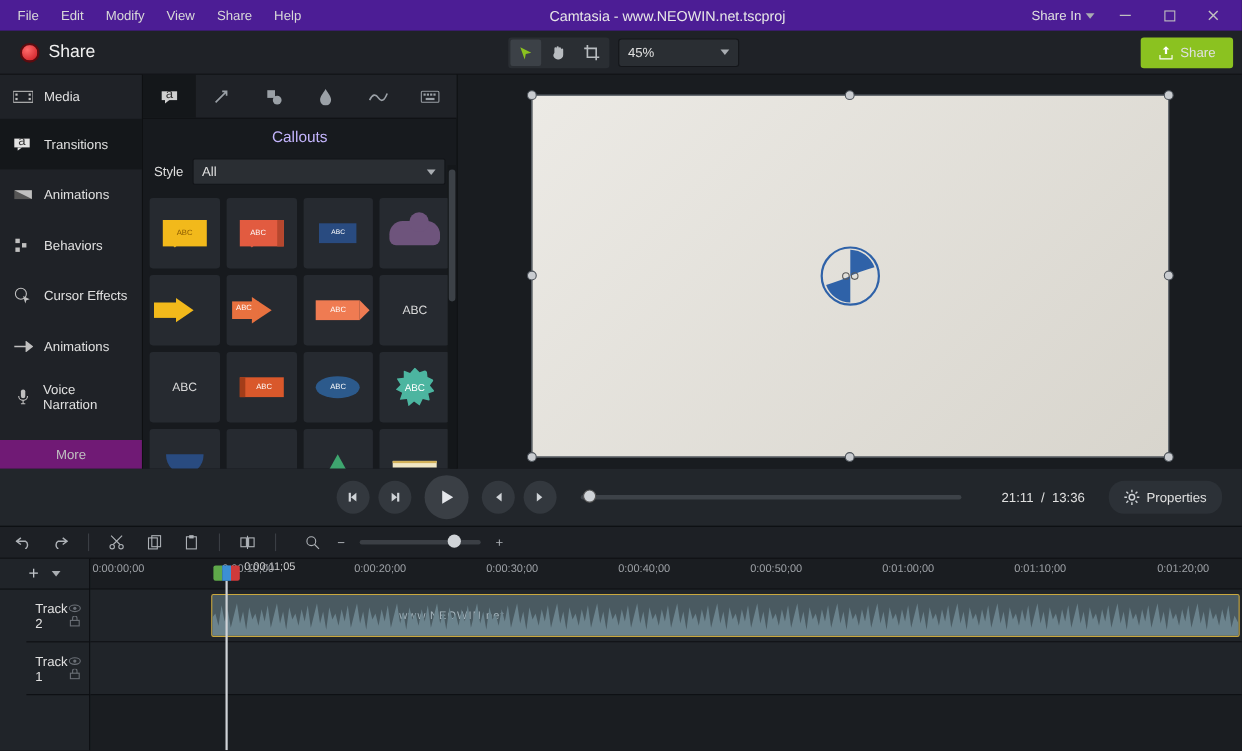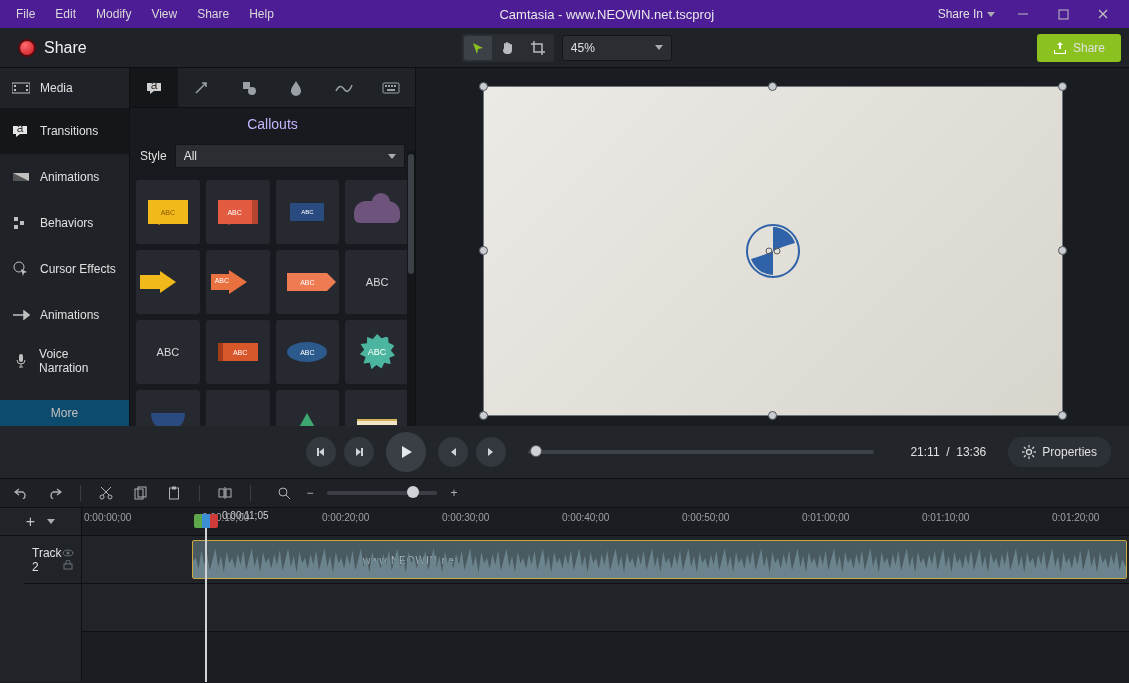--- a/index.html
+++ b/index.html
@@ -26,21 +26,21 @@
 
 
 .main-area { display: flex; height: 358px; background: #1a1d21; }
 
 
 .sidebar { width: 130px; background: #1f2227; display: flex; flex-direction: column; border-right: 1px solid #0e1012; }
 .sidebar-item { height: 46px; display: flex; align-items: center; gap: 10px; padding: 0 12px; color: #c9c9c9; }
 .sidebar-item.media { height: 40px; }
 .sidebar-item.active { background: #14171a; }
 .sidebar-item .s-icon { width: 18px; display: flex; justify-content: center; color: #bfbfbf; }
-.sidebar-more { margin-top: auto; height: 26px; display: flex; align-items: center; justify-content: center; background: #0c4a6e; color: #c0c0c0; }
+.sidebar-more { margin-top: auto; height: 26px; display: flex; align-items: center; justify-content: center; background: #701a75; color: #c0c0c0; }
 
 
 .asset-panel { width: 286px; background: #171a1e; display: flex; flex-direction: column; border-right: 1px solid #0e1012; }
 .asset-tabs { height: 40px; display: flex; align-items: center; border-bottom: 1px solid #0e1012; background: #1f2227; }
 .asset-tab { flex: 1; height: 100%; display: flex; align-items: center; justify-content: center; color: #9aa0a6; }
 .asset-tab.active { background: #14171a; color: #e0e0e0; }
 .asset-title { text-align: center; padding: 8px 0; font-size: 14px; color: #c4b5fd; }
 .asset-filter { display: flex; align-items: center; gap: 8px; padding: 4px 10px 8px; }
 .asset-filter select, .asset-filter .fakeselect { flex: 1; background: #2a2e33; border: 1px solid #121418; height: 24px; border-radius: 2px; color: #d0d0d0; display: flex; align-items: center; justify-content: space-between; padding: 0 8px; }
 .asset-grid { flex: 1; overflow: hidden; padding: 4px 6px; display: grid; grid-template-columns: repeat(4, 1fr); grid-auto-rows: 64px; gap: 6px; }
@@ -511,20 +511,33 @@
         <svg width="12" height="8" viewBox="0 0 12 8">
             <ellipse cx="6" cy="4" rx="5" ry="3" fill="none" stroke="#6a6f76"></ellipse>
             <circle cx="6" cy="4" r="1.5" fill="#6a6f76"></circle>
           </svg>
         <svg width="12" height="10" viewBox="0 0 12 10">
             <rect x="2" y="4" width="8" height="5" fill="none" stroke="#6a6f76"></rect>
             <path d="M4 4 V2 a2 2 0 0 1 4 0 V4" fill="none" stroke="#6a6f76"></path>
           </svg>
       </span>
     </div>
+    <div class="trk-label">
+      <span>Track 1</span>
+      <span style="display:flex;flex-direction:column;gap:3px;">
+        <svg width="12" height="8" viewBox="0 0 12 8">
+            <ellipse cx="6" cy="4" rx="5" ry="3" fill="none" stroke="#6a6f76"></ellipse>
+            <circle cx="6" cy="4" r="1.5" fill="#6a6f76"></circle>
+          </svg>
+        <svg width="12" height="10" viewBox="0 0 12 10">
+            <rect x="2" y="4" width="8" height="5" fill="none" stroke="#6a6f76"></rect>
+            <path d="M4 4 V2 a2 2 0 0 1 4 0 V4" fill="none" stroke="#6a6f76"></path>
+          </svg>
+      </span>
+    </div>
   </div>
   <div class="tl-right">
     <div class="ruler">
       <span class="playhead-time">0:00:11;05</span>
       <div class="playhead-handle">
           <div class="g"></div>
           <div class="b"></div>
           <div class="r"></div>
         </div>
       <span class="label" style="left:6px">0:00:00;00</span>

